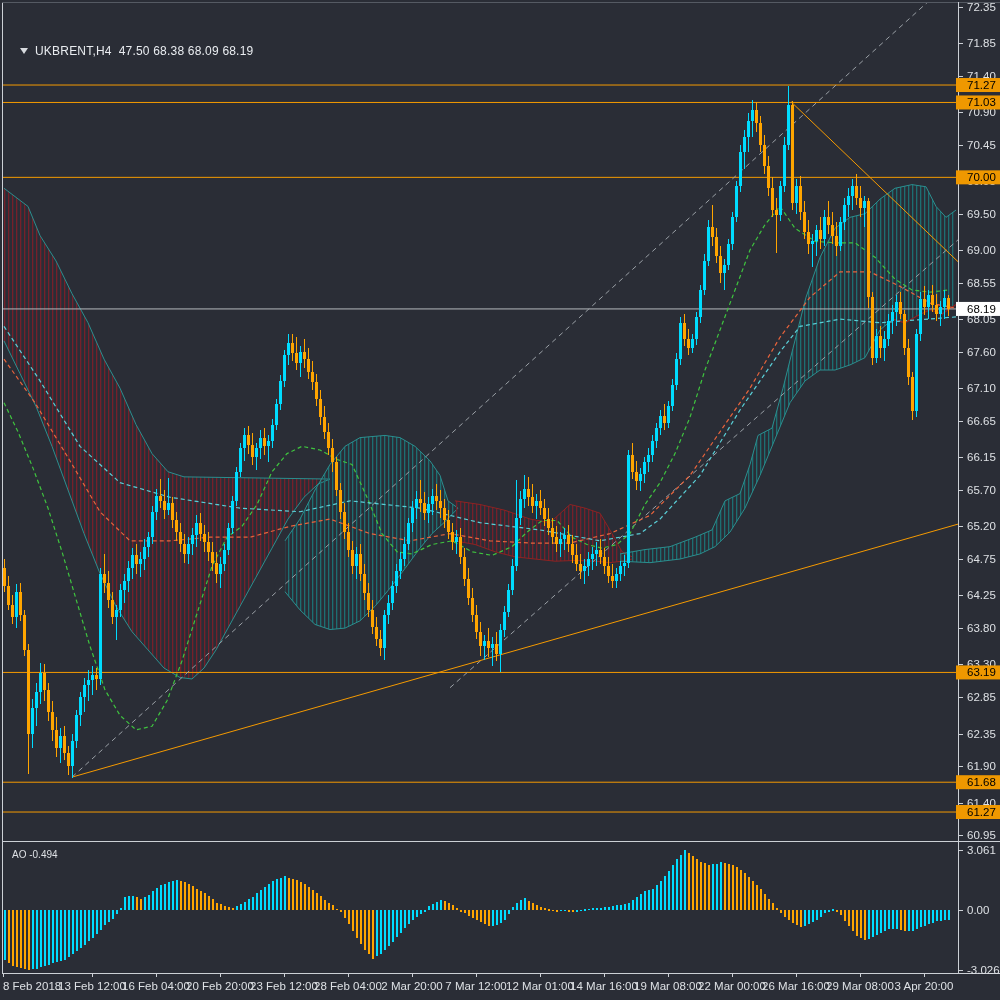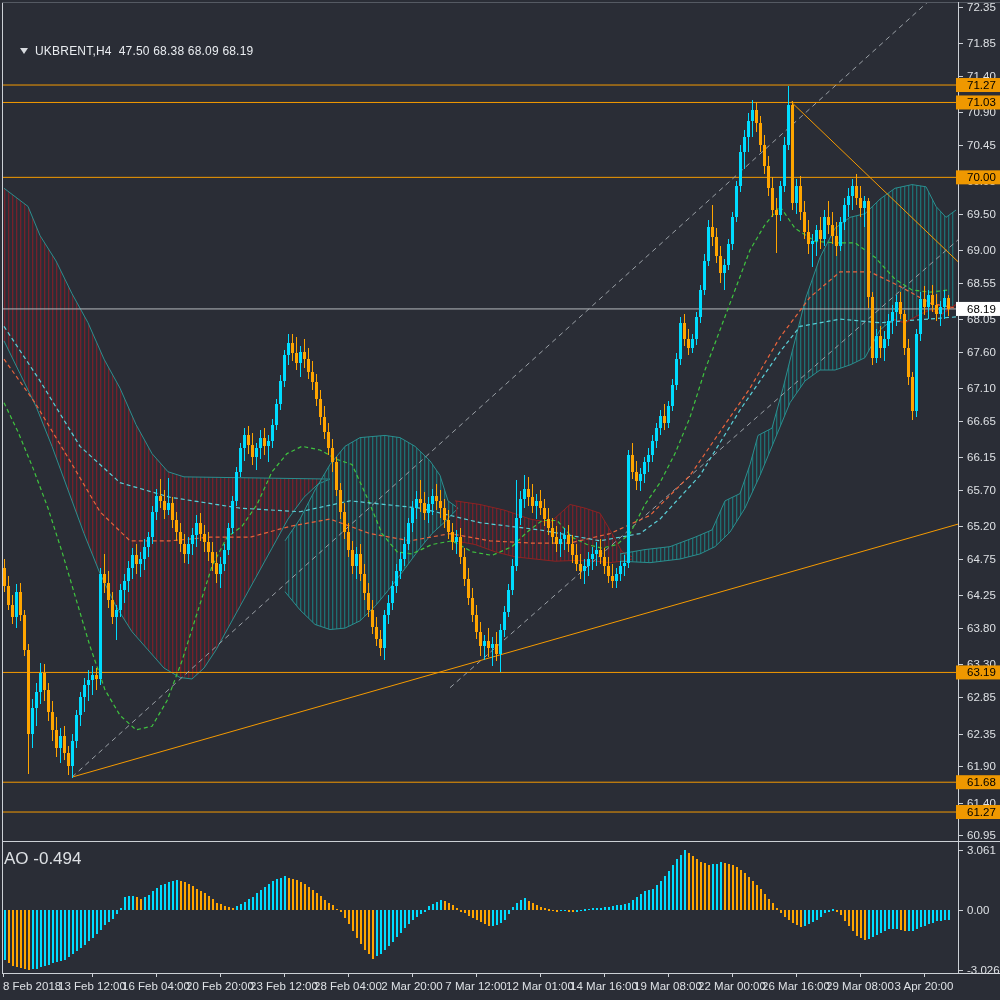--- a/index.html
+++ b/index.html
@@ -3,21 +3,21 @@
 <meta charset="utf-8">
 <style>
   html,body{margin:0;padding:0;background:#1e2128;}
   #app{position:relative;width:1000px;height:1000px;background:#2a2d36;overflow:hidden;
        font-family:"Liberation Sans",sans-serif;}
   #chart{position:absolute;left:0;top:0;}
   .title-bar{position:absolute;left:20px;top:5px;display:flex;align-items:center;gap:7px;
              color:#e9ecf0;font-size:12px;letter-spacing:.2px;margin-top:39px;}
   .tri{width:0;height:0;border-left:4px solid transparent;border-right:4px solid transparent;
        border-top:6px solid #d7dade;display:inline-block;}
-  .ao-tag{position:absolute;left:4px;top:849px;color:#dde0e4;font-size:17px;}
+  .ao-tag{position:absolute;left:12px;top:849px;color:#dde0e4;font-size:10px;}
   text{font-family:"Liberation Sans",sans-serif;}
 </style>
 </head>
 <body>
 
 <div id="app">
   <svg id="chart" width="1000" height="1000">
       <rect x="0" y="0" width="1000" height="1000" fill="#2a2d36"></rect>
       <defs>
         <pattern id="hatchBear" width="4" height="4" patternUnits="userSpaceOnUse">

